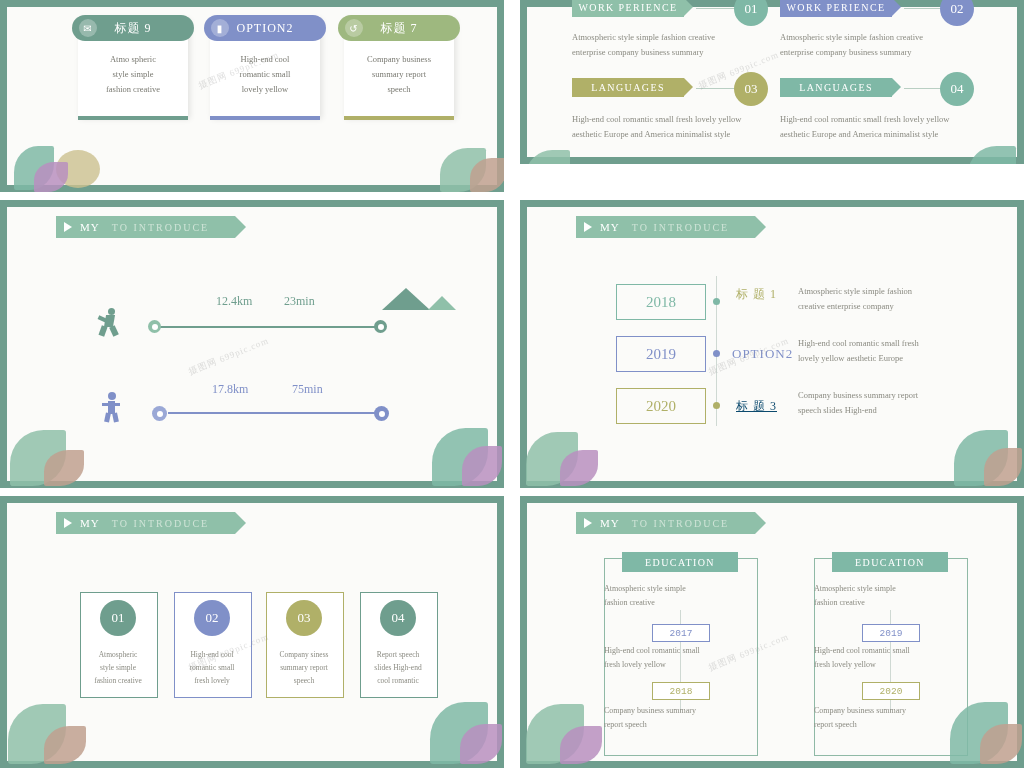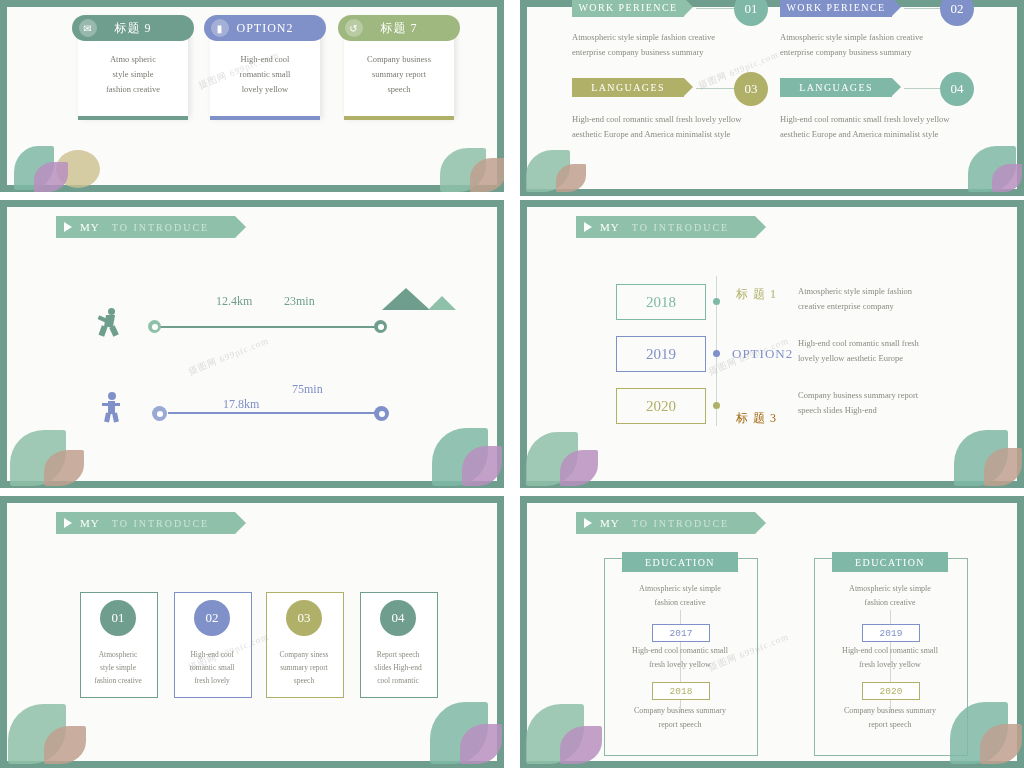--- a/index.html
+++ b/index.html
@@ -59,21 +59,21 @@
   .nub{position:absolute;width:7px;height:7px;border-radius:50%;}
   .rlabel{position:absolute;font-size:12px;letter-spacing:1px;}
   .rtxt{position:absolute;font-size:8.5px;line-height:15px;color:#8b8b82;}
   
   .nbox{position:absolute;width:76px;height:104px;border:1.5px solid;background:#fff;}
   .ncirc{position:absolute;width:36px;height:36px;border-radius:50%;display:flex;align-items:center;justify-content:center;color:#fff;font-size:13px;}
   .ntxt{position:absolute;width:76px;text-align:center;font-size:7.5px;line-height:13px;color:#8b8b82;}
   
   .ebox{position:absolute;width:152px;height:196px;border:1px solid #8fb9a6;}
   .ehdr{position:absolute;height:20px;display:flex;align-items:center;justify-content:center;color:#fff;font-size:10px;letter-spacing:1.4px;}
-  .ecap{position:absolute;width:152px;text-align:center;font-size:8px;line-height:14px;color:#8b8b82;}
+  .ecap{position:absolute;width:152px;font-size:8px;line-height:14px;color:#8b8b82;}
   .ey{position:absolute;width:56px;height:16px;border:1px solid;display:flex;align-items:center;justify-content:center;font-size:9.5px;background:#fff;font-family:Liberation Mono, monospace;}
   
   .wm{position:absolute;color:rgba(150,150,150,.30);font-size:9px;letter-spacing:1px;white-space:nowrap;}
   
   .leaf{position:absolute;border-radius:60% 5% 60% 5%;opacity:.85;}
   .blob{position:absolute;border-radius:50%;opacity:.8;}
 </style>
 </head>
 <body>
 
@@ -113,21 +113,21 @@
 speech</div>
 
     <div class="blob" style="left:56px;top:150px;width:44px;height:38px;background:#ccc18f;"></div>
     <div class="leaf" style="left:14px;top:146px;width:40px;height:44px;background:#7fb8a6;"></div>
     <div class="leaf" style="left:34px;top:162px;width:34px;height:30px;background:#b88fc0;"></div>
     <div class="leaf" style="left:440px;top:148px;width:46px;height:44px;background:#8fc0a9;"></div>
     <div class="leaf" style="left:470px;top:158px;width:36px;height:34px;background:#c0a08f;"></div>
     <div class="wm" style="left:196px;top:64px;transform:rotate(-22deg);">摄图网 699pic.com</div>
   </div>
 
-  <div class="slide" style="left:520px;top:0;width:504px;height:196px;">
+  <div class="slide" style="left:520px;top:0;width:504px;height:164px;">
     <div class="frame"></div>
 
     <div class="tag" style="left:52px;top:-2px;width:112px;background:#8fc0a9;color:#8fc0a9;">
       <span style="color:#fff">WORK PERIENCE</span>
     </div>
     <div class="hline" style="left:176px;top:8px;width:40px;"></div>
     <div class="circ" style="left:214px;top:-8px;width:34px;height:34px;background:#7fb8a6;">01</div>
     <div class="ptxt" style="left:52px;top:30px;width:200px;white-space:pre-line;">Atmospheric style simple fashion creative
 enterprise company business summary</div>
 
@@ -198,21 +198,21 @@
       <div style="position:absolute;left:13px;top:21px;width:5px;height:9px;background:#8090c8;transform:rotate(-12deg);"></div>
       <div style="position:absolute;left:2px;top:11px;width:18px;height:3px;background:#8090c8;"></div>
     </div>
     <div class="track" style="left:168px;top:212px;width:218px;background:#8090c8;"></div>
     <div class="dot" style="left:152px;top:206px;width:15px;height:15px;background:#9aa8d6;">
         <i style="left:4.5px;top:4.5px;"></i>
       </div>
     <div class="dot" style="left:374px;top:206px;width:15px;height:15px;background:#8090c8;">
         <i style="left:4.5px;top:4.5px;"></i>
       </div>
-    <div class="metric" style="left:223px;top:182px;color:#8090c8;margin-top:15px;">17.8km</div>
+    <div class="metric" style="left:212px;top:182px;color:#8090c8;">17.8km</div>
     <div class="metric" style="left:292px;top:182px;color:#8090c8;">75min</div>
 
     <div class="leaf" style="left:10px;top:230px;width:56px;height:56px;background:#8fc0a9;"></div>
     <div class="leaf" style="left:44px;top:250px;width:40px;height:36px;background:#c0a08f;"></div>
     <div class="leaf" style="left:432px;top:228px;width:56px;height:58px;background:#7fb8a6;"></div>
     <div class="leaf" style="left:462px;top:246px;width:40px;height:40px;background:#b88fc0;"></div>
     <div class="wm" style="left:186px;top:150px;transform:rotate(-22deg);">摄图网 699pic.com</div>
   </div>
 
   <div class="slide" style="left:520px;top:200px;width:504px;height:288px;">
@@ -233,21 +233,21 @@
 creative enterprise company</div>
 
     <div class="yearbox" style="left:96px;top:136px;border-color:#8090c8;color:#8090c8;">2019</div>
     <div class="nub" style="left:193px;top:150px;background:#8090c8;"></div>
     <div class="rlabel" style="left:212px;top:146px;color:#8090c8;font-size:13px;">OPTION2</div>
     <div class="rtxt" style="left:278px;top:136px;width:210px;white-space:pre-line;">High-end cool romantic small fresh
 lovely yellow aesthetic Europe</div>
 
     <div class="yearbox" style="left:96px;top:188px;border-color:#b0b068;color:#b0b068;">2020</div>
     <div class="nub" style="left:193px;top:202px;background:#b0b068;"></div>
-    <div class="rlabel" style="left:216px;top:210px;color:#a16207;">标 题 3</div>
+    <div class="rlabel" style="left:216px;top:198px;color:#0c4a6e;text-decoration:underline;">标 题 3</div>
     <div class="rtxt" style="left:278px;top:188px;width:200px;white-space:pre-line;">Company business summary report
 speech slides High-end</div>
 
     <div class="leaf" style="left:6px;top:232px;width:52px;height:54px;background:#8fc0a9;"></div>
     <div class="leaf" style="left:40px;top:250px;width:38px;height:36px;background:#b88fc0;"></div>
     <div class="leaf" style="left:434px;top:230px;width:54px;height:56px;background:#7fb8a6;"></div>
     <div class="leaf" style="left:464px;top:248px;width:38px;height:38px;background:#c0a08f;"></div>
     <div class="wm" style="left:186px;top:150px;transform:rotate(-22deg);">摄图网 699pic.com</div>
   </div>
 

